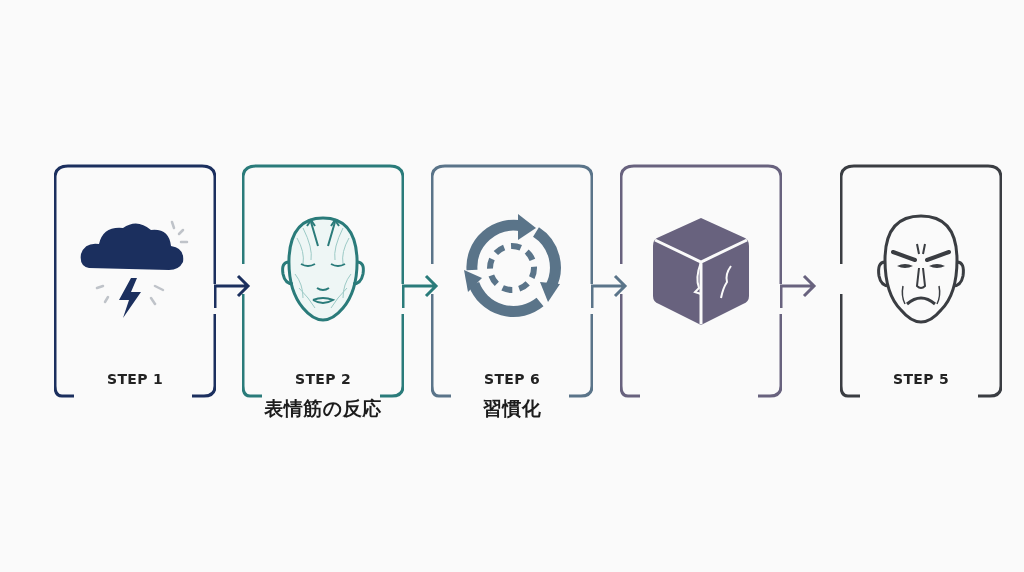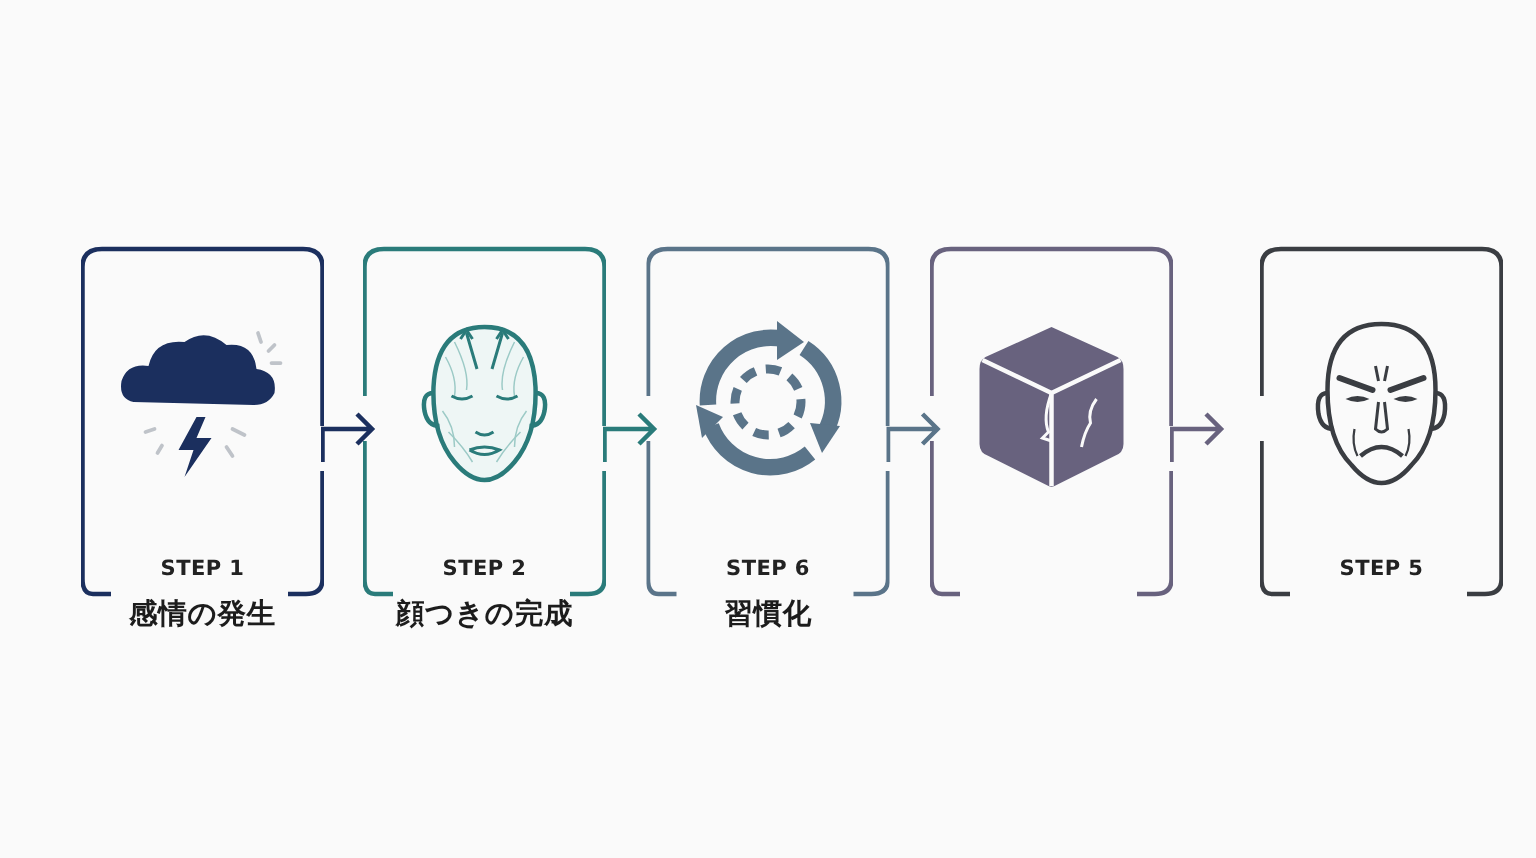--- a/index.html
+++ b/index.html
@@ -34,21 +34,20 @@
       <line x1="97" y1="14" x2="99" y2="20"></line>
         <line x1="108" y1="22" x2="104" y2="26"></line>
         <line x1="112" y1="34" x2="106" y2="34"></line>
       <line x1="22" y1="80" x2="28" y2="78"></line>
         <line x1="30" y1="94" x2="33" y2="89"></line>
       <line x1="80" y1="78" x2="88" y2="82"></line>
         <line x1="76" y1="90" x2="80" y2="96"></line>
     </g>
   </svg>
   <div class="step-label">STEP 1</div>
-  <div class="step-title">感情の発生</div>
 </div>
 
 <svg class="arrow" style="left:214px; top:268px;" viewBox="0 0 40 40">
   <path d="M1 40 L1 18 L34 18 M24 8 L34 18 L24 28" fill="none" stroke="#1b2f5e" stroke-width="3"></path>
 </svg>
 
 <div class="step" style="left:242px;">
   <svg class="frame" viewBox="0 0 162 234">
     <path d="M1 100 L1 14 Q1 2 14 2 L148 2 Q161 2 161 14 L161 120 M161 150 L161 222 Q161 232 150 232 L138 232 M20 232 L8 232 Q1 232 1 222 L1 130" fill="none" stroke="#2a7b7a" stroke-width="3"></path>
   </svg>
@@ -64,21 +63,21 @@
         <path d="M84 80 Q74 90 68 100"></path>
         <path d="M32 66 Q40 76 40 90"></path>
         <path d="M88 66 Q80 76 80 90"></path>
     </g>
     <path d="M38 56 Q45 60 52 56 M68 56 Q75 60 82 56" fill="none" stroke="#2a7b7a" stroke-width="2"></path>
     <path d="M54 80 Q60 84 66 80 M50 92 Q60 88 70 92 Q60 98 50 92" fill="none" stroke="#2a7b7a" stroke-width="2"></path>
     <path d="M55 38 L48 14 M65 38 L72 14" stroke="#2a7b7a" stroke-width="2"></path>
     <path d="M44 18 L48 12 L52 18 M68 18 L72 12 L76 18" fill="none" stroke="#2a7b7a" stroke-width="2"></path>
   </svg>
   <div class="step-label">STEP 2</div>
-  <div class="step-title">顔つきの完成</div>
+  <div class="step-title">表情筋の反応</div>
 </div>
 
 <svg class="arrow" style="left:402px; top:268px;" viewBox="0 0 40 40">
   <path d="M1 40 L1 18 L34 18 M24 8 L34 18 L24 28" fill="none" stroke="#2a7b7a" stroke-width="3"></path>
 </svg>
 
 <div class="step" style="left:431px;">
   <svg class="frame" viewBox="0 0 162 234">
     <path d="M1 100 L1 14 Q1 2 14 2 L148 2 Q161 2 161 14 L161 120 M161 150 L161 222 Q161 232 150 232 L138 232 M20 232 L8 232 Q1 232 1 222 L1 130" fill="none" stroke="#5a7489" stroke-width="3"></path>
   </svg>

